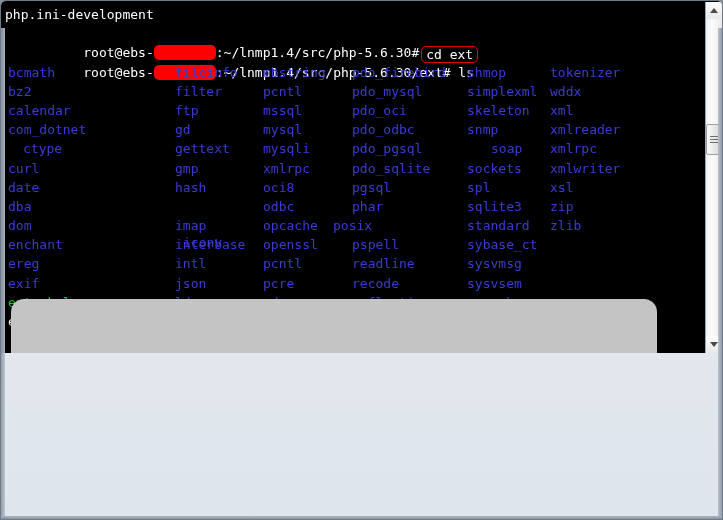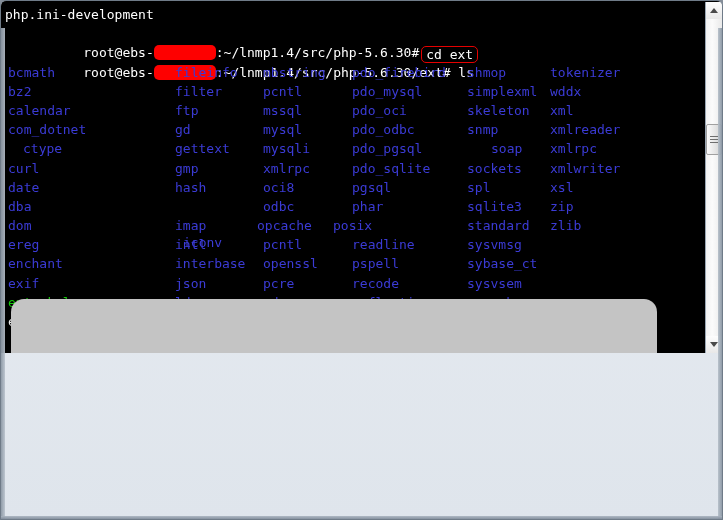--- a/index.html
+++ b/index.html
@@ -226,23 +226,23 @@
 
         <div id="listing">
             <div class="listing-row"><span class="c-blue" style="left: 3px;">bcmath</span><span class="c-blue" style="left: 170px;">fileinfo</span><span class="c-blue" style="left: 258px;">mbstring</span><span class="c-blue" style="left: 347px;">pdo_firebird</span><span class="c-blue" style="left: 462px;">shmop</span><span class="c-blue" style="left: 545px;">tokenizer</span></div>
             <div class="listing-row"><span class="c-blue" style="left: 3px;">bz2</span><span class="c-blue" style="left: 170px;">filter</span><span class="c-blue" style="left: 258px;">pcntl</span><span class="c-blue" style="left: 347px;">pdo_mysql</span><span class="c-blue" style="left: 462px;">simplexml</span><span class="c-blue" style="left: 545px;">wddx</span></div>
             <div class="listing-row"><span class="c-blue" style="left: 3px;">calendar</span><span class="c-blue" style="left: 170px;">ftp</span><span class="c-blue" style="left: 258px;">mssql</span><span class="c-blue" style="left: 347px;">pdo_oci</span><span class="c-blue" style="left: 462px;">skeleton</span><span class="c-blue" style="left: 545px;">xml</span></div>
             <div class="listing-row"><span class="c-blue" style="left: 3px;">com_dotnet</span><span class="c-blue" style="left: 170px;">gd</span><span class="c-blue" style="left: 258px;">mysql</span><span class="c-blue" style="left: 347px;">pdo_odbc</span><span class="c-blue" style="left: 462px;">snmp</span><span class="c-blue" style="left: 545px;">xmlreader</span></div>
             <div class="listing-row"><span class="c-blue" style="left: 18px;">ctype</span><span class="c-blue" style="left: 170px;">gettext</span><span class="c-blue" style="left: 258px;">mysqli</span><span class="c-blue" style="left: 347px;">pdo_pgsql</span><span class="c-blue" style="left: 486px;">soap</span><span class="c-blue" style="left: 545px;">xmlrpc</span></div>
             <div class="listing-row"><span class="c-blue" style="left: 3px;">curl</span><span class="c-blue" style="left: 170px;">gmp</span><span class="c-blue" style="left: 258px;">xmlrpc</span><span class="c-blue" style="left: 347px;">pdo_sqlite</span><span class="c-blue" style="left: 462px;">sockets</span><span class="c-blue" style="left: 545px;">xmlwriter</span></div>
             <div class="listing-row"><span class="c-blue" style="left: 3px;">date</span><span class="c-blue" style="left: 170px;">hash</span><span class="c-blue" style="left: 258px;">oci8</span><span class="c-blue" style="left: 347px;">pgsql</span><span class="c-blue" style="left: 462px;">spl</span><span class="c-blue" style="left: 545px;">xsl</span></div>
             <div class="listing-row"><span class="c-blue" style="left: 3px;">dba</span><span class="c-blue" style="left: 178px; margin-top: 36px;">iconv</span><span class="c-blue" style="left: 258px;">odbc</span><span class="c-blue" style="left: 347px;">phar</span><span class="c-blue" style="left: 462px;">sqlite3</span><span class="c-blue" style="left: 545px;">zip</span></div>
-            <div class="listing-row"><span class="c-blue" style="left: 3px;">dom</span><span class="c-blue" style="left: 170px;">imap</span><span class="c-blue" style="left: 252px;">opcache</span><span class="c-blue" style="left: 328px;">posix</span><span class="c-blue" style="left: 462px;">standard</span><span class="c-blue" style="left: 545px;">zlib</span></div>
+            <div class="listing-row"><span class="c-blue" style="left: 3px;">dom</span><span class="c-blue" style="left: 170px;">imap</span><span class="c-blue" style="left: 258px;">opcache</span><span class="c-blue" style="left: 328px;">posix</span><span class="c-blue" style="left: 462px;">standard</span><span class="c-blue" style="left: 545px;">zlib</span></div>
+            <div class="listing-row"><span class="c-blue" style="left: 3px;">enchant</span><span class="c-blue" style="left: 170px;">interbase</span><span class="c-blue" style="left: 258px;">openssl</span><span class="c-blue" style="left: 347px;">pspell</span><span class="c-blue" style="left: 462px;">sybase_ct</span></div>
             <div class="listing-row"><span class="c-blue" style="left: 3px;">ereg</span><span class="c-blue" style="left: 170px;">intl</span><span class="c-blue" style="left: 258px;">pcntl</span><span class="c-blue" style="left: 347px;">readline</span><span class="c-blue" style="left: 462px;">sysvmsg</span></div>
-            <div class="listing-row"><span class="c-blue" style="left: 3px;">enchant</span><span class="c-blue" style="left: 170px;">interbase</span><span class="c-blue" style="left: 258px;">openssl</span><span class="c-blue" style="left: 347px;">pspell</span><span class="c-blue" style="left: 462px;">sybase_ct</span></div>
             <div class="listing-row"><span class="c-blue" style="left: 3px;">exif</span><span class="c-blue" style="left: 170px;">json</span><span class="c-blue" style="left: 258px;">pcre</span><span class="c-blue" style="left: 347px;">recode</span><span class="c-blue" style="left: 462px;">sysvsem</span></div>
             <div class="listing-row"><span class="c-green" style="left: 3px;">ext_skel</span><span class="c-blue" style="left: 170px;">ldap</span><span class="c-blue" style="left: 258px;">pdo</span><span class="c-blue" style="left: 347px;">reflection</span><span class="c-blue" style="left: 462px;">sysvshm</span></div>
             <div class="listing-row"><span class="c-white" style="left: 3px;">ext_skel_win32.php</span><span class="c-blue" style="left: 170px;">libxml</span><span class="c-blue" style="left: 258px;">pdo_dblib</span><span class="c-blue" style="left: 347px;">session</span><span class="c-blue" style="left: 462px;">tidy</span></div>
           </div>
 
         <div class="term-line">
           <span>root@ebs-</span><span class="redact-block" style="width:47px;height:15px"></span><span>~/lnmp1.4/src/php-5.6.30/ext#</span><span class="cmd-box">cd fileinfo</span>
         </div>
 
         <div class="term-line"> </div>

